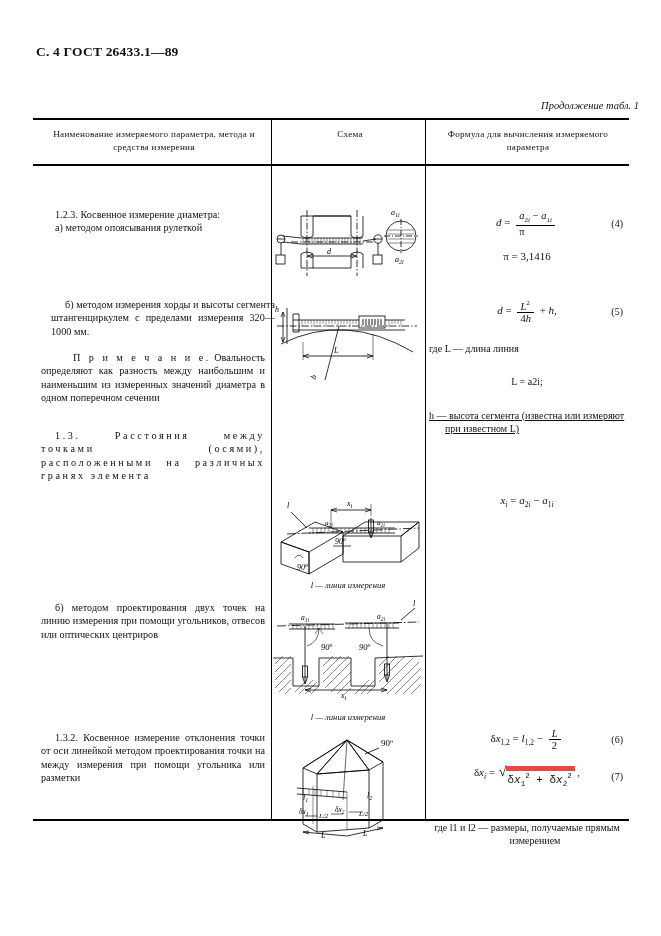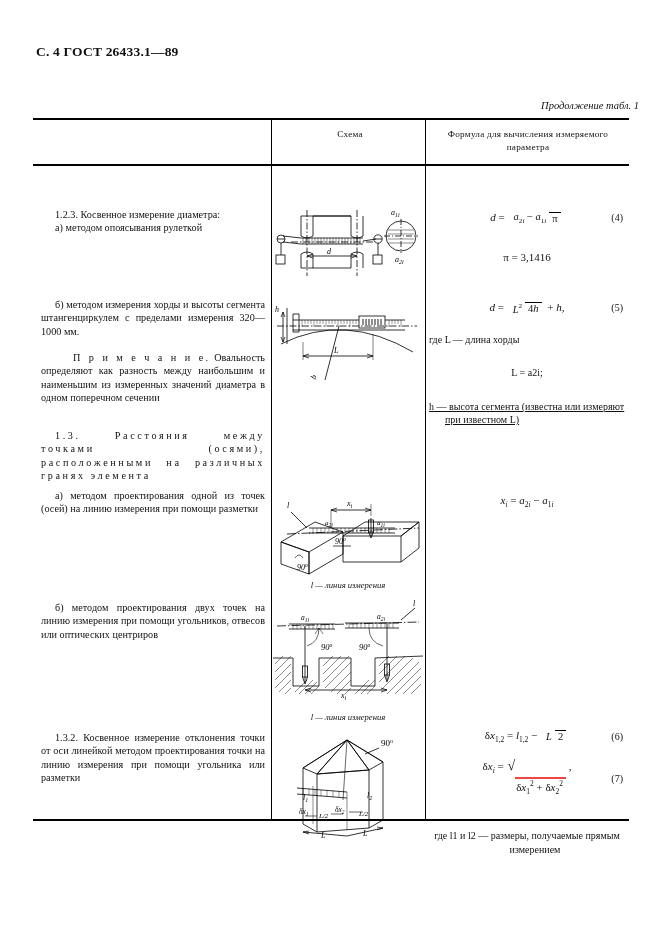--- a/index.html
+++ b/index.html
@@ -129,45 +129,45 @@
   }
   .eqno {
     position: absolute;
     right: 2px;
     font-size: 10px;
     font-style: normal;
   }
   i.v { font-style: italic; }
   .frac {
     display: inline-flex;
-    flex-direction: row;
-    align-items: center;
+    flex-direction: column;
     vertical-align: middle;
     margin: 0 3px;
     line-height: 1.05;
     font-family: Liberation Serif, serif;
   }
   .frac .num { padding: 0 3px; font-size: 10.5px; }
   .frac .den {
     padding: 0 3px;
     font-size: 10.5px;
     border-top: 1px solid #000;
   }
   sub { font-size: 0.68em; }
   sup { font-size: 0.68em; }
   .radical {
     display: inline-flex;
     align-items: stretch;
     margin-left: 1px;
   }
   .radical .sign { font-size: 14px; line-height: 1; }
   .radical .body {
-    border-top: 2px solid #ef4444;
+    border-top: 5px solid #ef4444;
     padding: 0 3px 0 1px;
-    margin-top: 18px;
+    margin-top: 1px;
+    font-family: Liberation Mono, monospace;
   }
   .where {
     font-size: 10px;
     line-height: 1.35;
   }
   .where .ind { display: block; text-align: center; }
   .hang { padding-left: 16px; text-indent: -16px; }
 
   
   svg { display: block; }
@@ -184,57 +184,57 @@
 <div class="page">
 
   <div class="page-header">С. 4 ГОСТ 26433.1—89</div>
   <div class="cont-label">Продолжение табл. 1</div>
 
   <div class="tbl">
 
     <div class="tbl-head">
       <div class="vline v1"></div>
       <div class="vline v2"></div>
+      <div class="th th1">Наименование измеряемого параметра, метода и средства измерения</div>
       <div class="th th2">Схема</div>
       <div class="th th3">Формула для вычисления измеряемого параметра</div>
     </div>
 
     <div class="tbl-body">
       <div class="vline v1"></div>
       <div class="vline v2"></div>
 
       <div class="col-a">
 
         <div class="blk" style="top:42px;">
           <p class="para">1.2.3. Косвенное измерение диаметра:</p>
           <p class="para">а) методом опоясывания рулеткой</p>
         </div>
 
-        <div class="blk" style="top:132px;">
+        <div class="blk" style="top:132px;margin-left:10px;">
           <p class="para">б) методом измерения хорды и высоты сегмента штангенциркулем с пределами измерения 320—1000 мм.</p>
         </div>
 
         <div class="blk" style="top:185px;">
           <p class="para" style="text-indent:32px;"><span class="note-lead">П р и м е ч а н и е.</span> <span>Овальность определяют как разность между наибольшим и наименьшим из измеренных значений диаметра в одном поперечном сечении</span></p>
         </div>
 
         <div class="blk" style="top:263px;">
           <p class="para spaced">1.3. Расстояния между точками (осями), расположенными на различных гранях элемента</p>
         </div>
 
         <div class="blk" style="top:323px;">
-          <p class="para">а) методом проектирования одной из точек (осей) на линию измерения при помощи разметки</p>
         </div>
 
         <div class="blk" style="top:435px;">
           <p class="para">б) методом проектирования двух точек на линию измерения при помощи угольников, отвесов или оптических центриров</p>
         </div>
 
         <div class="blk" style="top:565px;">
-          <p class="para">1.3.2. Косвенное измерение отклонения точки от оси линейкой методом проектирования точки на линию измерения при помощи угольника или разметки</p>
+          <p class="para">1.3.2. Косвенное измерение отклонения точки от оси линейкой методом проектирования точки на между измерения при помощи угольника или разметки</p>
         </div>
 
       </div>
 
       <div class="col-b">
 
         <div class="blk" style="top:42px;">
           <svg width="150" height="82" viewBox="0 0 150 82">
             <g stroke="#000" fill="none" stroke-width="0.8">
 
@@ -468,39 +468,39 @@
           <div class="fml-row">
             <span>
               <i class="v">d</i> =
               <span class="frac">
                 <span class="num"><i class="v">a</i><sub>2<i class="v">i</i></sub> − <i class="v">a</i><sub>1<i class="v">i</i></sub></span>
                 <span class="den">π</span>
               </span>
             </span>
             <span class="eqno">(4)</span>
           </div>
-          <div class="fml-row" style="margin-top:24px;">
+          <div class="fml-row" style="margin-top:12px;">
             <span>π = 3,1416</span>
           </div>
         </div>
 
         <div class="fml" style="top:134px;">
           <div class="fml-row">
             <span>
               <i class="v">d</i> =
               <span class="frac">
                 <span class="num"><i class="v">L</i><sup>2</sup></span>
                 <span class="den">4<i class="v">h</i></span>
               </span>
               + <i class="v">h</i>,
             </span>
             <span class="eqno">(5)</span>
           </div>
           <div class="where" style="margin-top:18px;">
-            <span>где L — длина хорды</span>
+            <span>где L — длина линия</span>
             <span class="ind" style="margin:20px 0;">L = a2i;</span>
             <span class="hang" style="display:block;text-decoration:underline;">h — высота сегмента (известна или измеряют при известном L)</span>
           </div>
         </div>
 
         <div class="fml" style="top:327px;">
           <div class="fml-row">
             <span>
               <i class="v">x</i><sub><i class="v">i</i></sub> = <i class="v">a</i><sub>2<i class="v">i</i></sub> − <i class="v">a</i><sub>1<i class="v">i</i></sub>
             </span>

